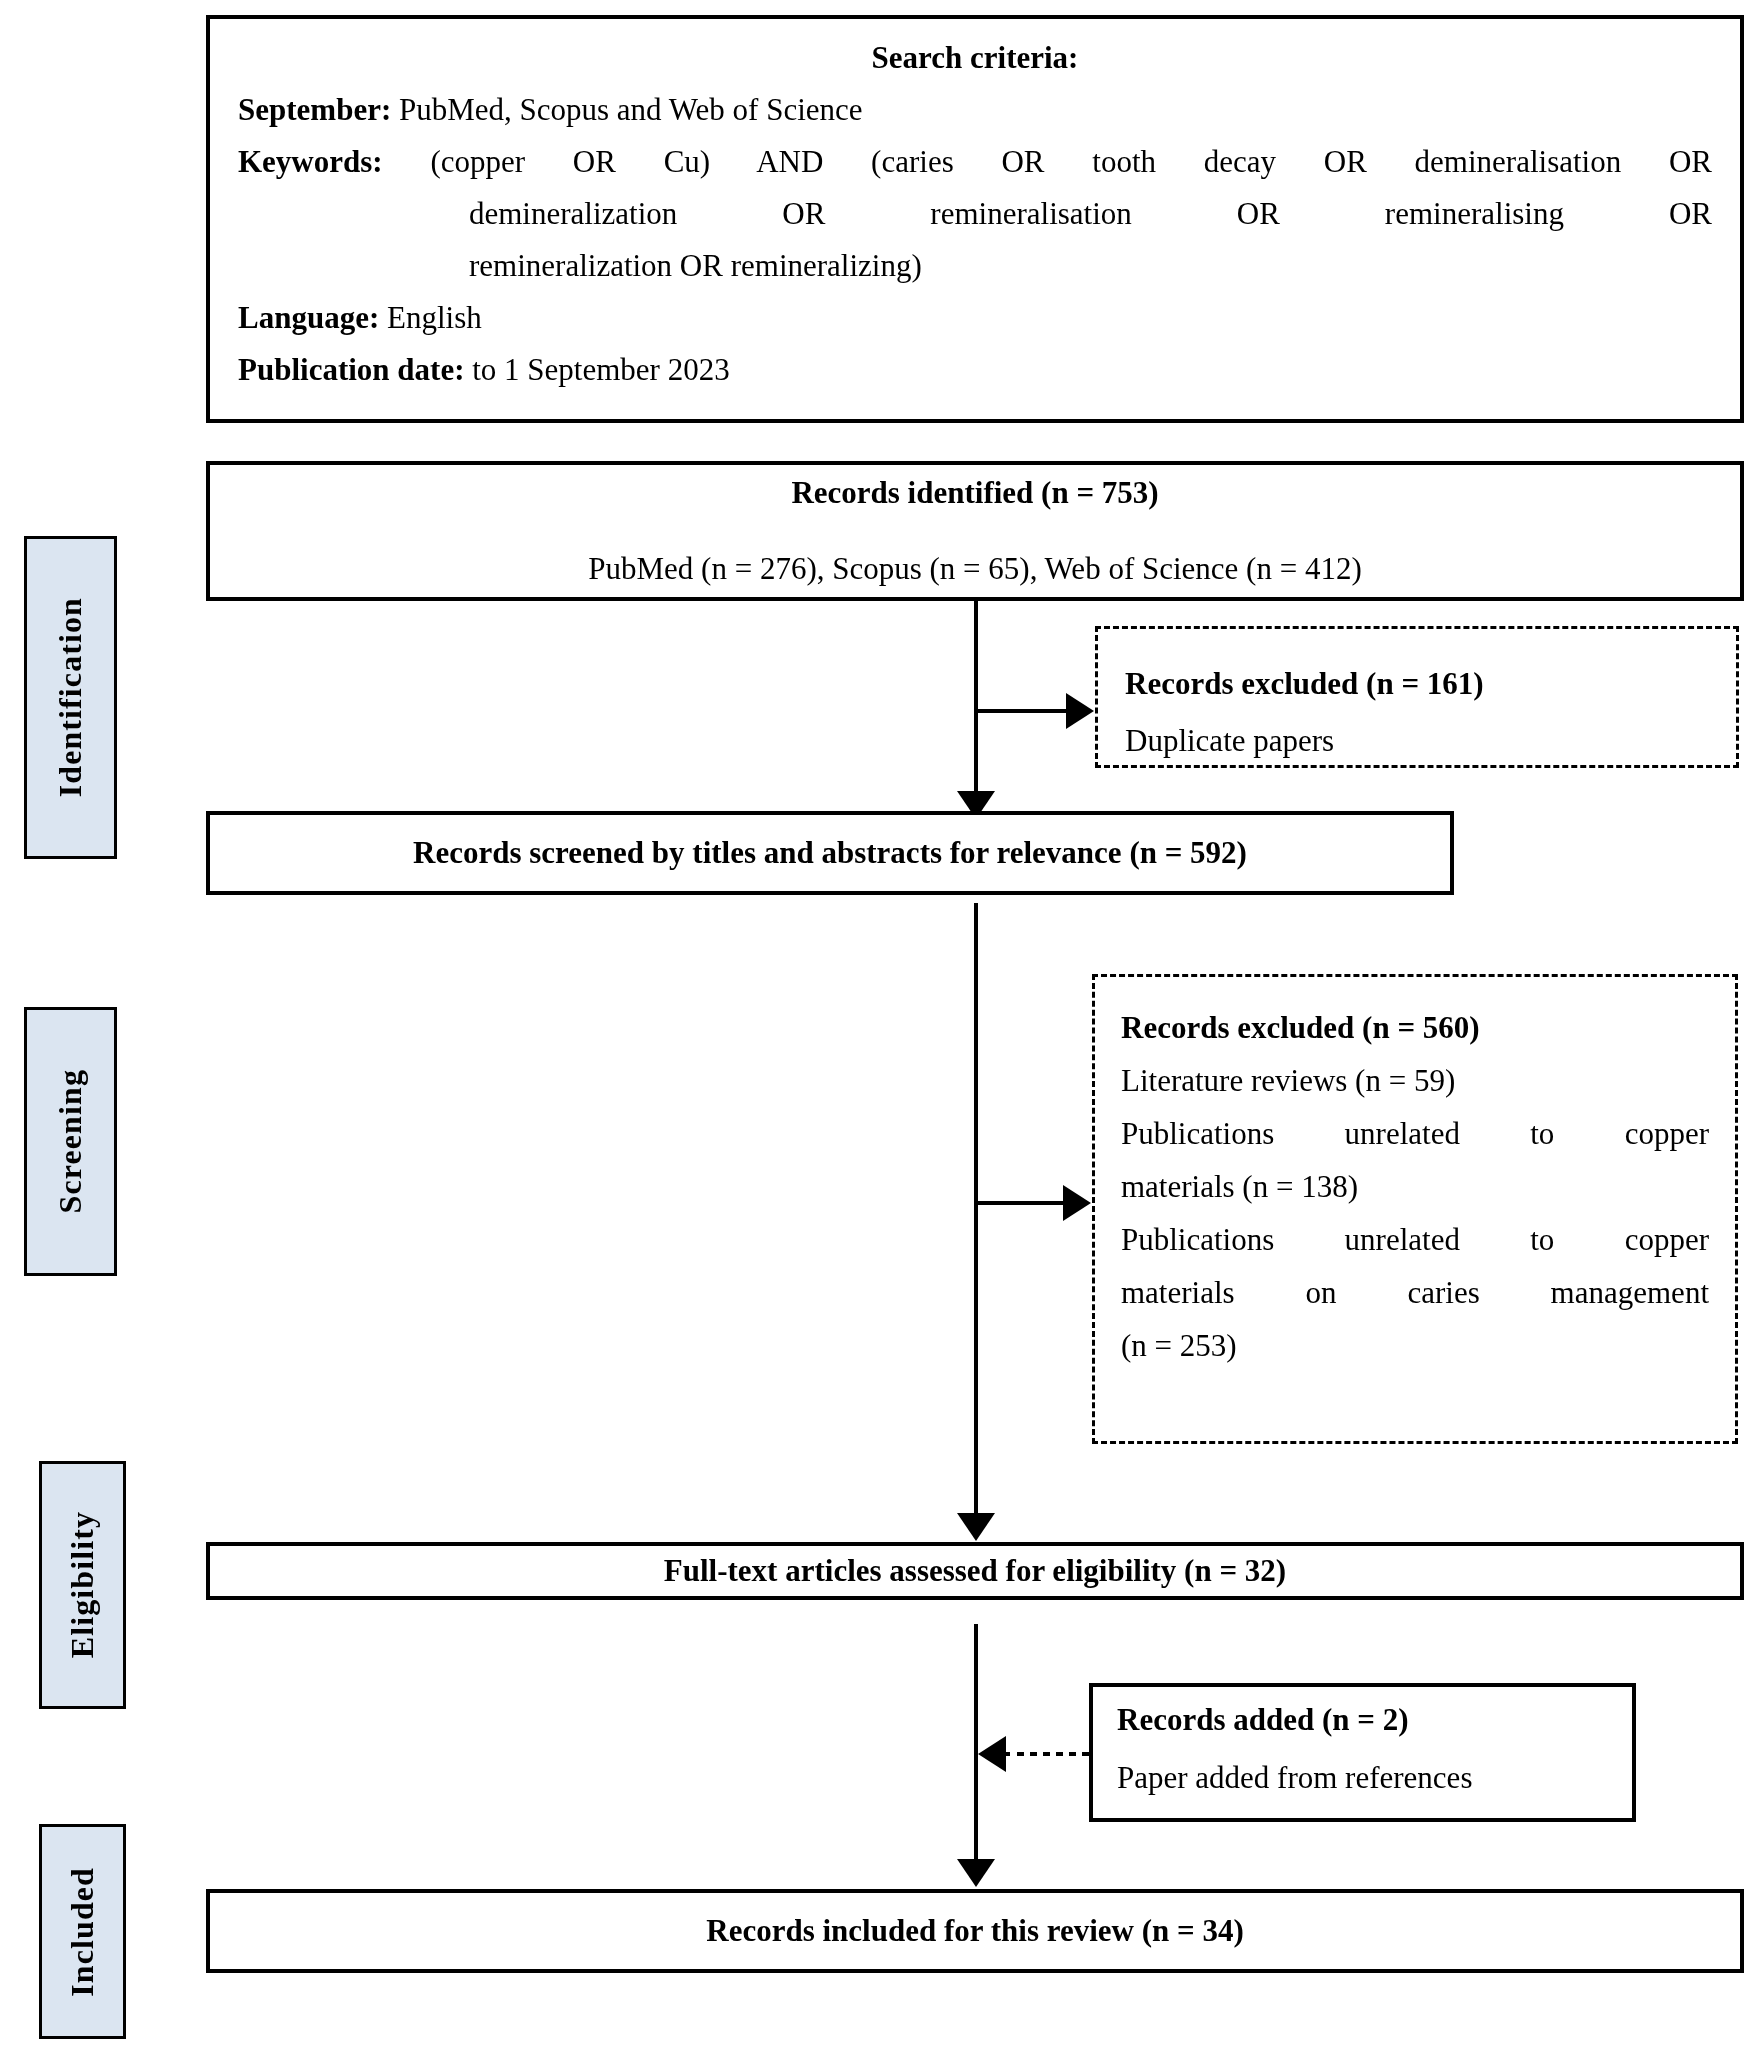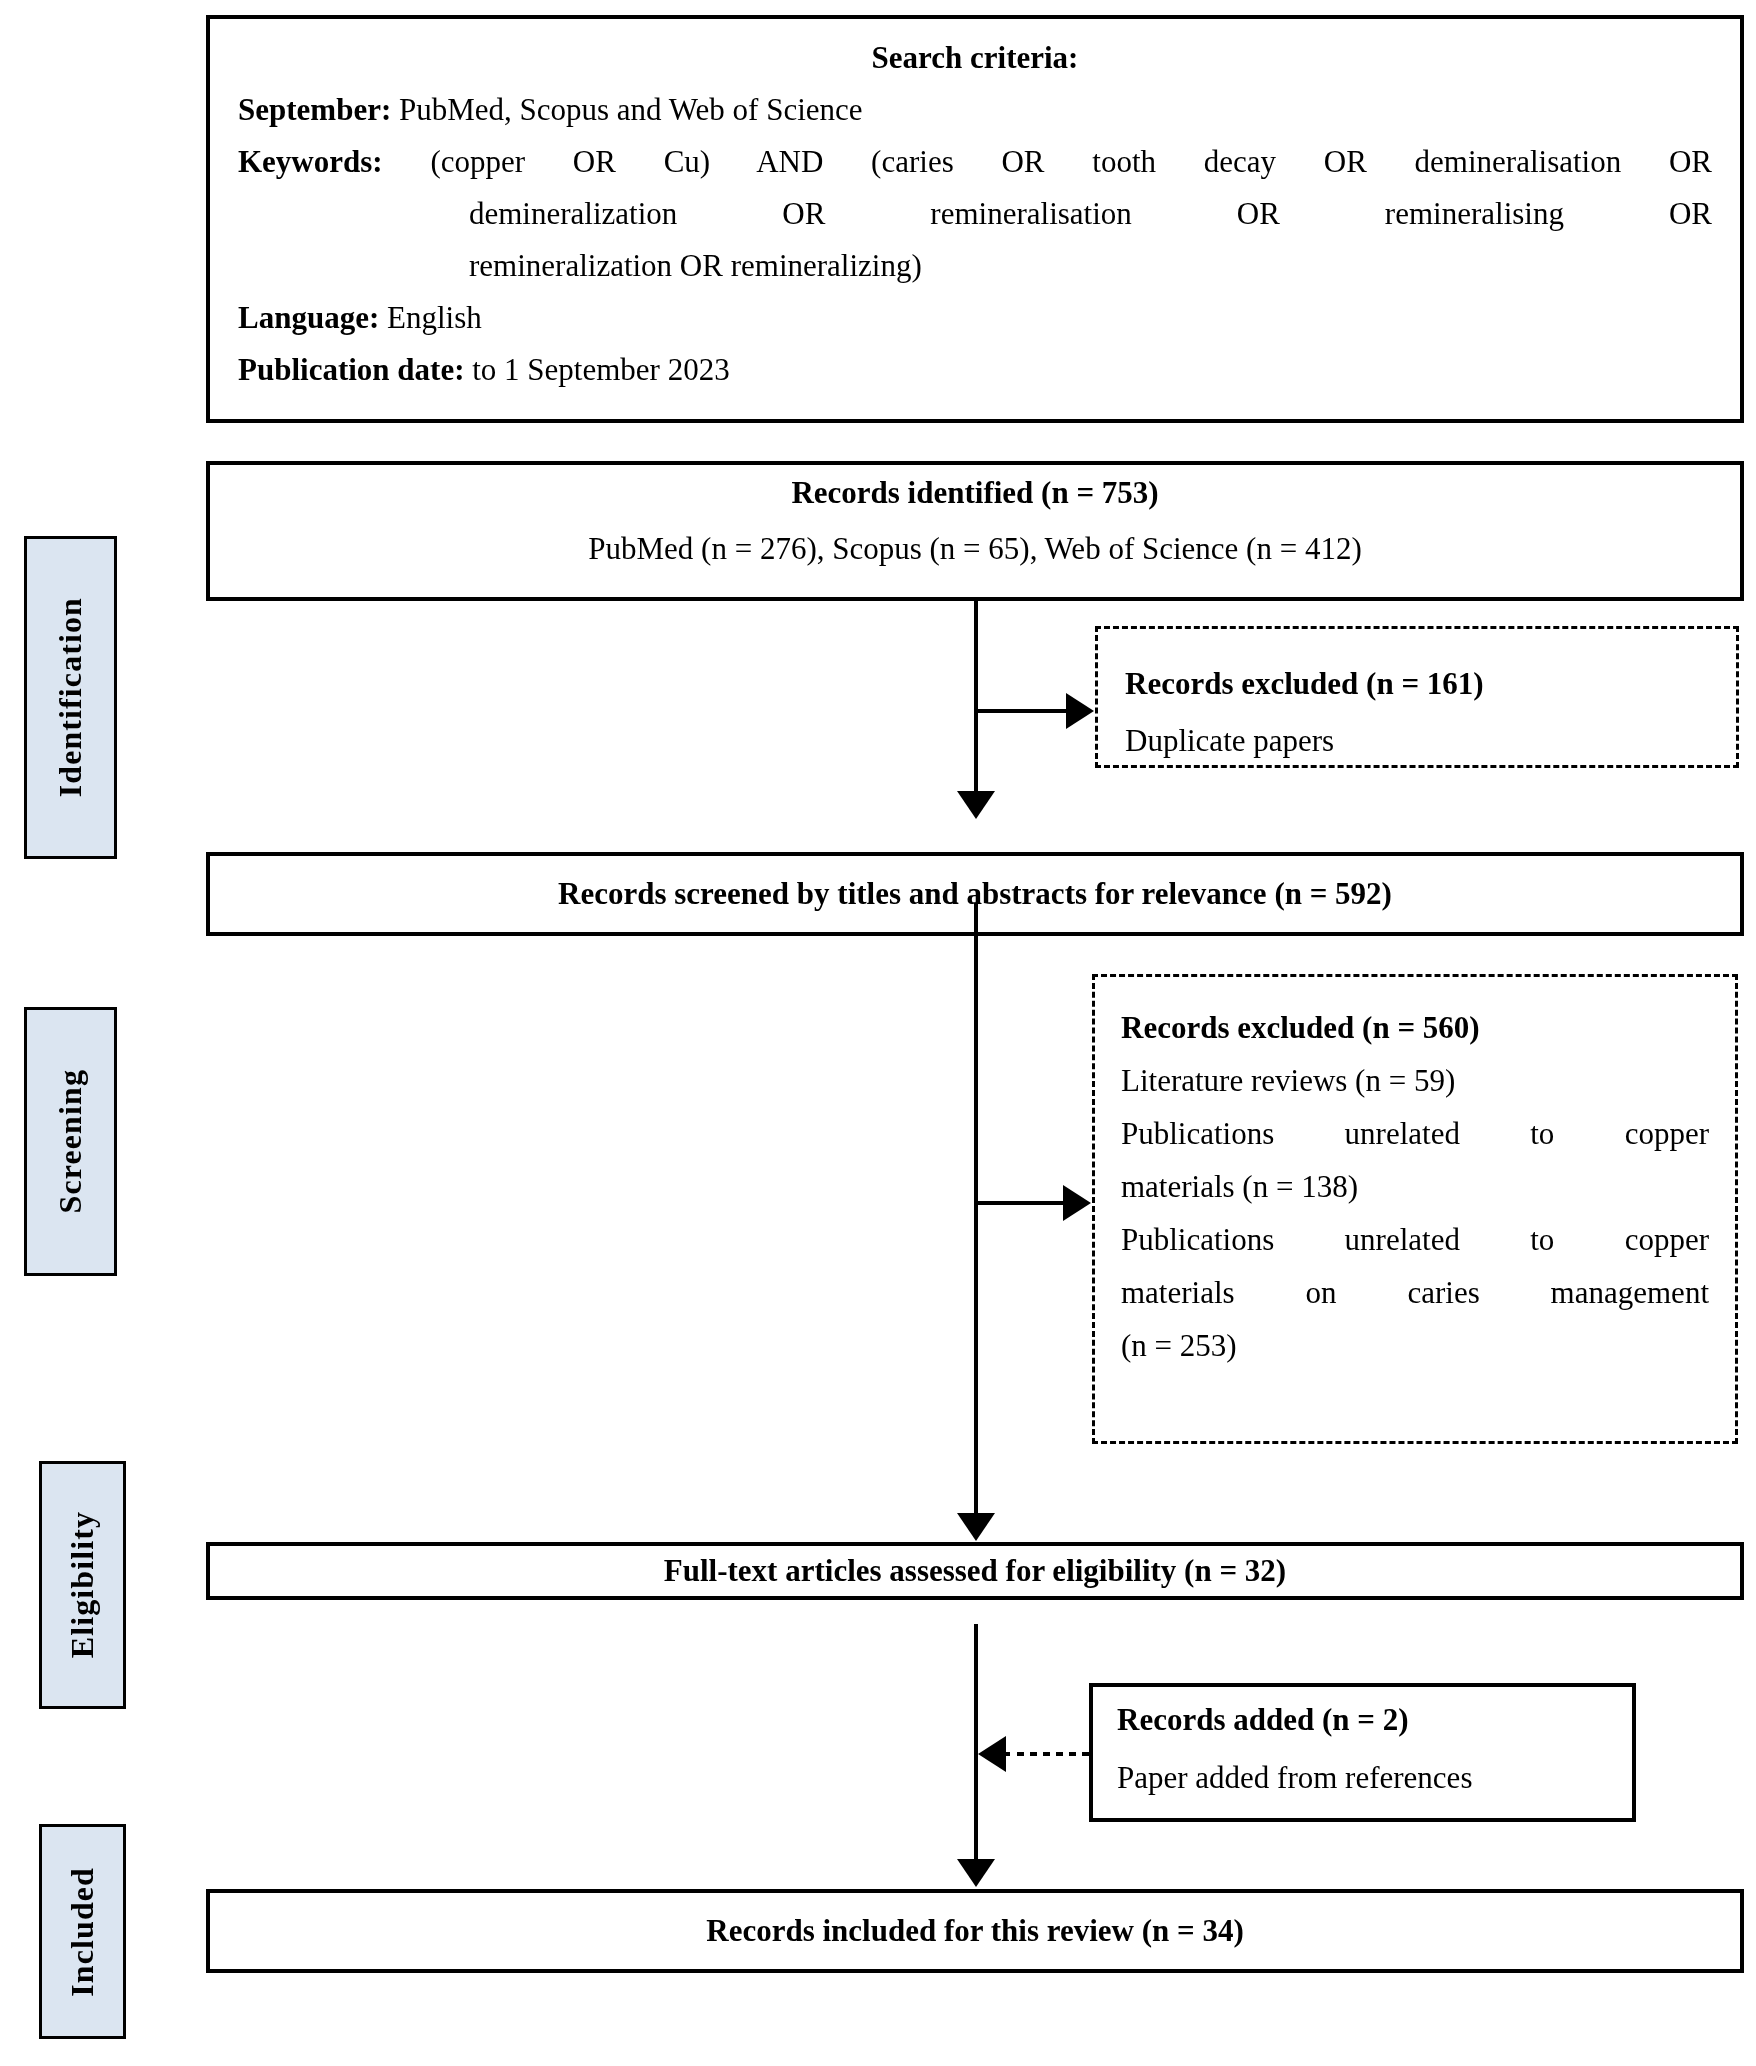--- a/index.html
+++ b/index.html
@@ -2,21 +2,21 @@
 <html style="font-size:8.6px"><head>
 <meta charset="utf-8">
 <style>
   html,body { margin:0; padding:0; background:#ffffff; }
   body { width:1756px; height:2066px; font-family:"Liberation Sans", sans-serif; color:#000; }
   #canvas { position:relative; width:1756px; height:2066px; background:#ffffff; overflow:hidden;font-family:Liberation Serif, serif; }
 
   .box { position:absolute; box-sizing:border-box; background:#fff; border:4.3px solid #000; font-size:31px; }
   .dashed { border:3.2px dashed #000; }
   .center-flex { display:flex; align-items:center; justify-content:center; text-align:center; }
-  .col-center { display:flex; flex-direction:column; align-items:center; justify-content:flex-start; text-align:center; }
+  .col-center { display:flex; flex-direction:column; align-items:center; justify-content:space-between; text-align:center; }
   .bold { font-weight:bold; }
   .line { line-height:52px; white-space:nowrap; }
   .lh104 { line-height:56px; }
   .lh106 { line-height:57px; }
   .lh98  { line-height:53px;  }
   .lh108 { line-height:58px; }
   .jl { text-align:justify; text-align-last:justify; white-space:normal; }
   .indent { margin-left:231px; }
   .tcenter { text-align:center; }
 
@@ -77,21 +77,21 @@
   <div class="tri tri-down" style="left:957px; top:791px;"></div>
 
   <div class="hline" style="left:976px; top:709px; width:91px;"></div>
   <div class="tri tri-right" style="left:1066px; top:693px;"></div>
 
   <div class="box dashed pad-161" style="left:1095px; top:626px; width:644px; height:142px;">
     <div class="lh106 bold">Records excluded (n = 161)</div>
     <div class="lh106">Duplicate papers</div>
   </div>
 
-  <div class="box center-flex bold" style="left:206px; top:852px; width:1538px; height:84px;">
+  <div class="box center-flex bold" style="left:206px; top:811px; width:1248px; height:84px;">
     <div>Records screened by titles and abstracts for relevance (n = 592)</div>
   </div>
 
   <div class="vline" style="left:974px; top:903px; height:610px;"></div>
   <div class="tri tri-down" style="left:957px; top:1513px;"></div>
 
   <div class="hline" style="left:976px; top:1201px; width:88px;"></div>
   <div class="tri tri-right" style="left:1063px; top:1185px;"></div>
 
   <div class="box dashed pad-560" style="left:1092px; top:974px; width:646px; height:470px;">

